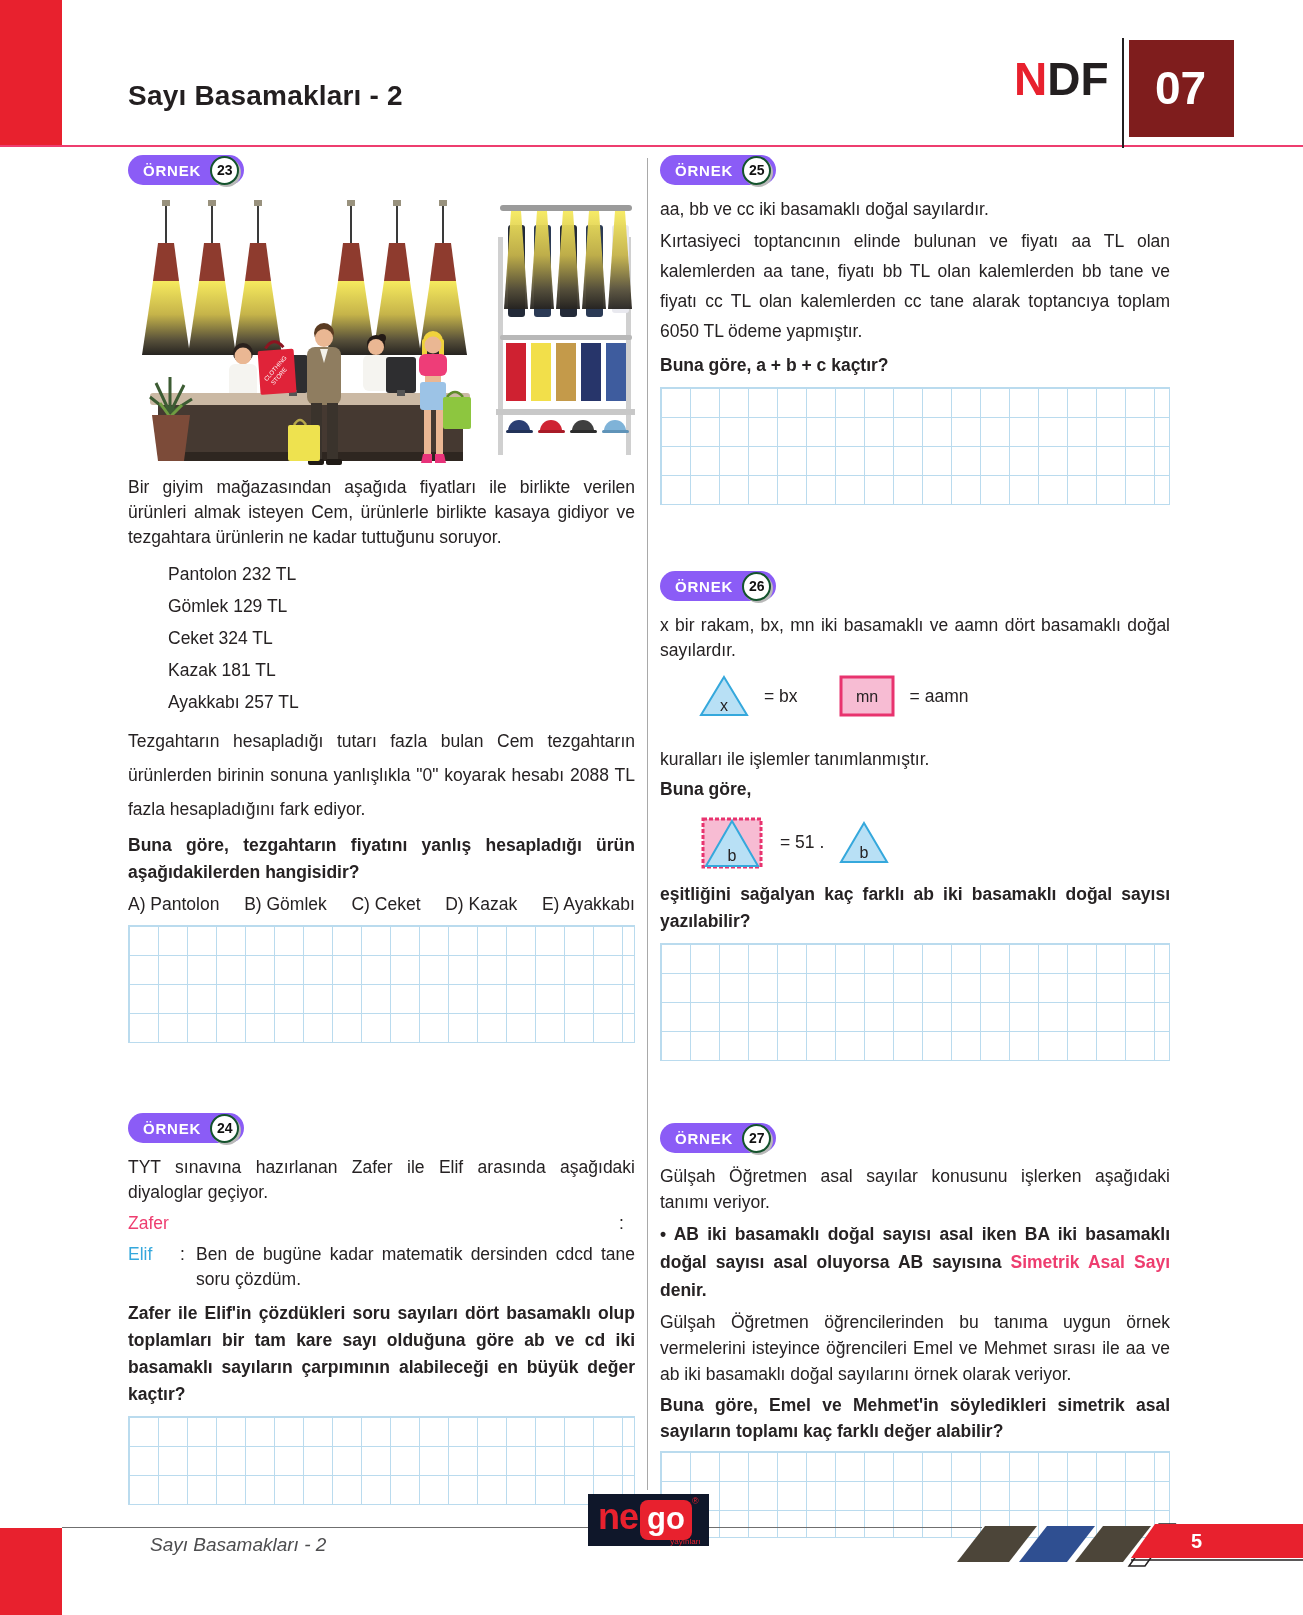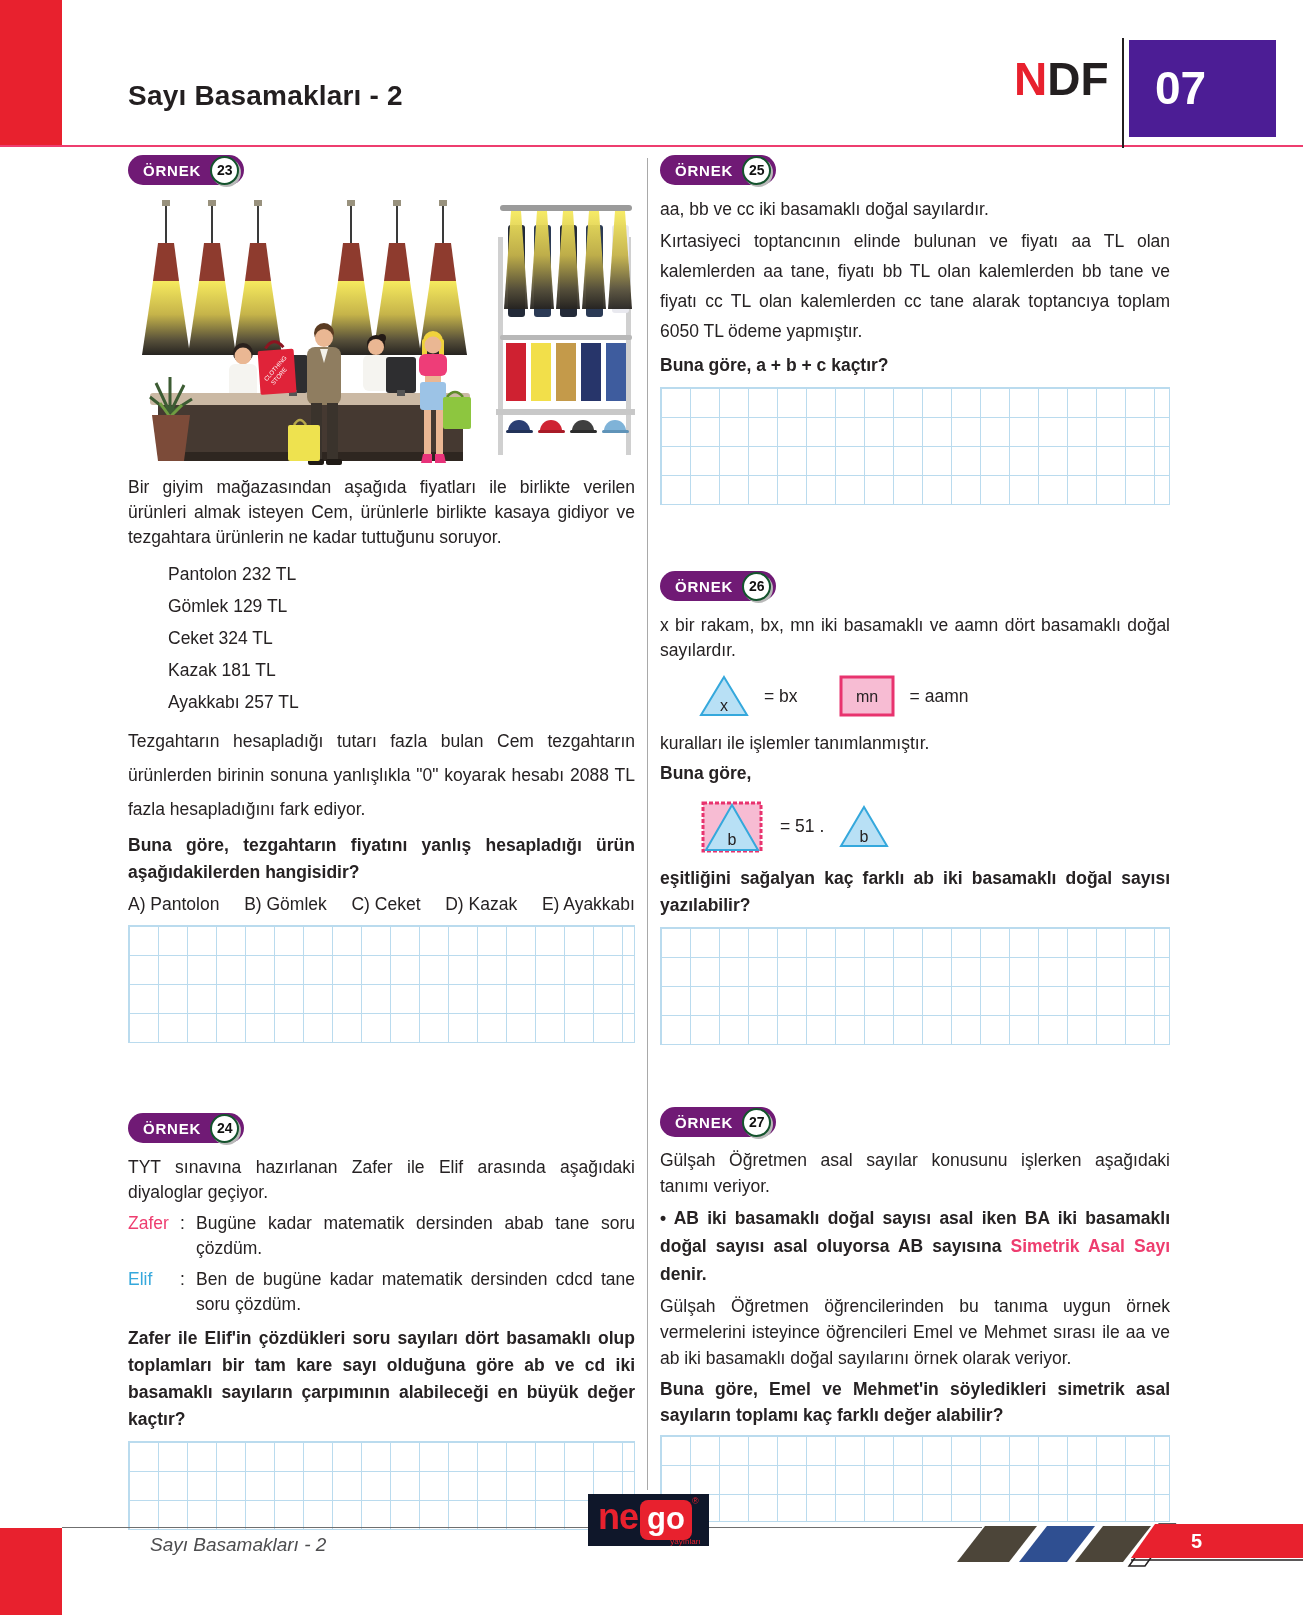--- a/index.html
+++ b/index.html
@@ -8,29 +8,29 @@
     font-family:"Liberation Sans", sans-serif;color:#262223;overflow:hidden;
   }
   
   .corner-red-top{position:absolute;left:0;top:0;width:62px;height:146px;background:#e8212e;}
   .corner-red-bottom{position:absolute;left:0;top:1528px;width:62px;height:87px;background:#e8212e;}
   .page-title{position:absolute;left:128px;top:80px;font-size:28px;font-weight:bold;color:#231f20;letter-spacing:.2px;}
   .title-rule{position:absolute;left:0;top:145px;width:1303px;height:2px;background:#ee3d6f;}
   .brand{position:absolute;left:1014px;top:52px;font-size:46px;font-weight:bold;letter-spacing:0;}
   .brand .n{color:#e8212e;} .brand .df{color:#231f20;}
   .brand-sep{position:absolute;left:1122px;top:38px;width:2px;height:110px;background:#231f20;}
-  .unit-box{position:absolute;left:1129px;top:40px;width:147px;height:97px;background:#4c1d95;}
+  .unit-box{position:absolute;left:1129px;top:40px;width:105px;height:97px;background:#7f1d1d;}
   .unit-box span{display:block;color:#fff;font-size:46px;font-weight:bold;line-height:97px;padding-left:26px;}
   
   .col{position:absolute;top:155px;}
   .col-left{left:128px;width:507px;}
   .col-right{left:660px;width:510px;}
   .divider-v{position:absolute;left:647px;top:158px;width:1px;height:1332px;background:#a9a9a9;}
   
-  .badge{display:inline-flex;align-items:center;height:30px;background:#701a75;border-radius:16px;
+  .badge{display:inline-flex;align-items:center;height:30px;background:#8b5cf6;border-radius:16px;
          padding:0 5px 0 15px;gap:9px;}
   .badge .lbl{color:#fff;font-size:15px;font-weight:bold;letter-spacing:.8px;}
   .badge .num{width:25px;height:25px;border-radius:50%;background:#fff;border:2px solid #14532d;
               display:flex;align-items:center;justify-content:center;font-size:14px;font-weight:bold;color:#111;
               box-shadow:2px 2px 0 #b9b9b9;}
   
   .p{font-size:17.5px;line-height:25px;text-align:justify;}
   .p-loose{font-size:17.5px;line-height:34px;text-align:justify;}
   .q{font-size:17.5px;line-height:27px;font-weight:bold;text-align:justify;}
   .price-list{margin:8px 0 0 40px;}
@@ -242,21 +242,20 @@
   <div class="badge" style="margin-top:70px;">
     <span class="lbl">ÖRNEK</span>
     <span class="num">24</span>
   </div>
 
   <div class="p" style="margin-top:12px;">TYT sınavına hazırlanan Zafer ile Elif arasında aşağıdaki diyaloglar geçiyor.</div>
 
   <div class="dlg">
     <span class="nm nm-zafer">Zafer</span>
     <span class="sp">:</span>
-    <span class="tx">Bugüne kadar matematik dersinden abab tane soru çözdüm.</span>
   </div>
   <div class="dlg">
     <span class="nm nm-elif">Elif</span>
     <span class="sp">:</span>
     <span class="tx">Ben de bugüne kadar matematik dersinden cdcd tane soru çözdüm.</span>
   </div>
 
   <div class="q" style="margin-top:8px;">Zafer ile Elif'in çözdükleri soru sayıları dört basamaklı olup toplamları bir tam kare sayı olduğuna göre ab ve cd iki basamaklı sayıların çarpımının alabileceği en büyük değer kaçtır?</div>
   <div class="grid" style="margin-top:8px;height:87px;"></div>
 </div>
@@ -287,21 +286,21 @@
       <text x="26" y="38" text-anchor="middle" font-size="16" fill="#262223">x</text>
     </svg>
     <span class="eq">= bx</span>
     <svg width="58" height="46">
       <rect x="3" y="4" width="52" height="38" fill="#f7bcd3" stroke="#e8336e" stroke-width="3"></rect>
       <text x="29" y="29" text-anchor="middle" font-size="16" fill="#262223">mn</text>
     </svg>
     <span>= aamn</span>
   </div>
 
-  <div class="p" style="margin-top:12px;">kuralları ile işlemler tanımlanmıştır.</div>
+  <div class="p" style="margin-top:28px;">kuralları ile işlemler tanımlanmıştır.</div>
   <div class="q" style="margin-top:4px;">Buna göre,</div>
 
   <div class="sym-row" style="margin-top:8px;">
     <svg width="68" height="62">
       <rect x="5" y="8" width="58" height="48" fill="#f7bcd3" stroke="#e8336e" stroke-width="3" stroke-dasharray="4 2"></rect>
       <polygon points="34,10 60,55 8,55" fill="#b8e0f5" stroke="#35a8dc" stroke-width="2"></polygon>
       <text x="34" y="50" text-anchor="middle" font-size="16" fill="#262223">b</text>
     </svg>
     <span>= 51 .</span>
     <svg width="52" height="48">

